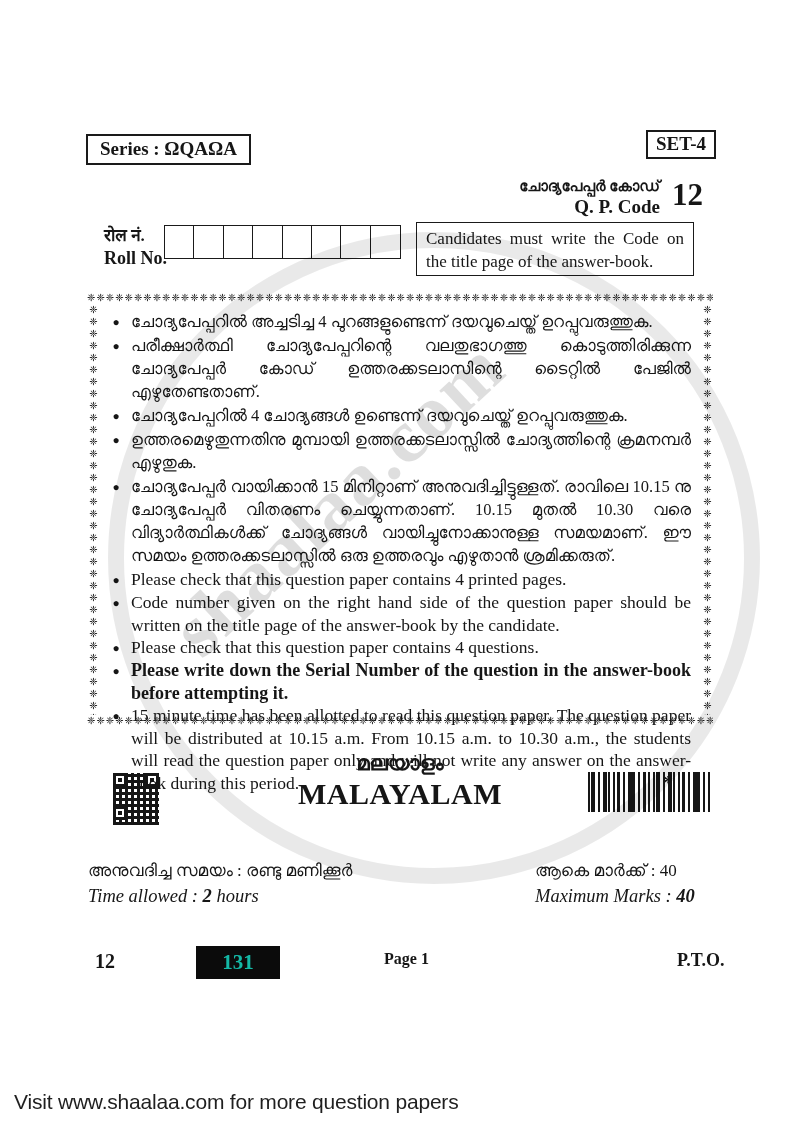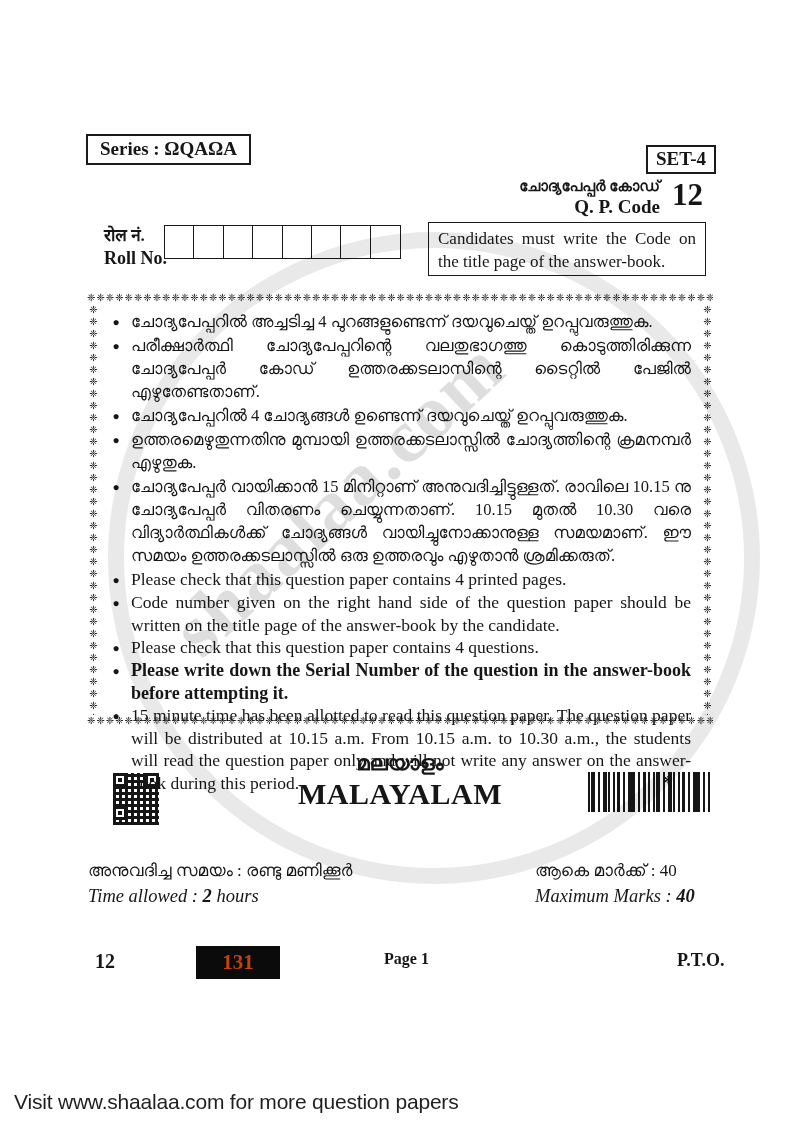--- a/index.html
+++ b/index.html
@@ -10,35 +10,35 @@
   
   .wm-circle { position:absolute; left:108px; top:232px; width:652px; height:652px;
     border:16px solid rgba(0,0,0,0.085); border-radius:50%; pointer-events:none; z-index:6; }
   .wm-text { position:absolute; left:338px; top:498px; transform:translate(-50%,-50%) rotate(-43deg);
     font-weight:bold; font-size:76px; letter-spacing:2px; color:rgba(0,0,0,0.13);
     white-space:nowrap; pointer-events:none; z-index:6; }
 
   
   .series-box { position:absolute; left:80px; top:134px; border:2px solid #1a1a1a;
     padding:2px 12px 3px; font-size:19px; font-weight:bold;margin-left:6px; }
-  .set-box { position:absolute; right:84px; top:145px; border:2px solid #1a1a1a;
+  .set-box { position:absolute; right:84px; top:130px; border:2px solid #1a1a1a;
     padding:1px 8px 2px; font-size:19px; font-weight:bold;text-align:center; }
   .qp-labels { position:absolute; left:420px; top:177px; width:240px; text-align:right; }
   .qp-label-ml { font-size:15px; font-weight:bold; line-height:19px; }
   .qp-label-en { font-size:19px; font-weight:bold; line-height:21px; }
   .qp-value { position:absolute; left:672px; top:177px; font-size:31px; font-weight:bold; }
 
   .roll-labels { position:absolute; left:104px; top:224px; }
   .roll-hi { font-size:17px; font-weight:bold; font-family:"Liberation Serif",serif; line-height:23px; }
   .roll-en { font-size:18px; font-weight:bold; line-height:23px; }
   .roll-cells { position:absolute; left:164px; top:225px; display:flex; }
   .roll-cell { width:31px; height:34px; border:1.6px solid #1a1a1a; margin-left:-1.6px; background:#fff; }
   .roll-cell:first-child { margin-left:0; }
 
-  .cand-box { position:absolute; left:428px; top:222px; width:278px; height:54px;
+  .cand-box { position:absolute; left:416px; top:222px; width:278px; height:54px;
     border:1.8px solid #1a1a1a; padding:4px 9px; font-size:17px; line-height:1.37;
     text-align:justify; }
 
   
   .inst-box { position:absolute; left:87px; top:292px; width:626px; height:435px; z-index:2; }
   .orn { position:absolute; overflow:hidden; color:#1a1a1a; font-family:"DejaVu Sans",sans-serif;
     font-size:10px; line-height:12px; letter-spacing:1px; white-space:nowrap; user-select:none; }
   .orn-top { left:0; right:0; top:0; height:12px; }
   .orn-bottom { left:0; right:0; bottom:0; height:12px; }
   .orn-left { left:0; top:12px; bottom:12px; width:12px; writing-mode:vertical-rl; }
@@ -74,21 +74,21 @@
   
   .meta-left { position:absolute; left:88px; top:859px; }
   .meta-right { position:absolute; left:535px; top:859px; }
   .meta-ml { font-size:17px; line-height:24px; }
   .meta-en { font-size:18.5px; font-style:italic; line-height:26px; }
   .meta-en b { font-style:italic; }
 
   
   .foot-code { position:absolute; left:95px; top:950px; font-size:20px; font-weight:bold; }
   .foot-black { position:absolute; left:196px; top:946px; width:84px; height:33px; background:#0b0b0b;
-    color:#c2410c; font-size:21px; font-weight:bold; text-align:center; line-height:33px; }
+    color:#14b8a6; font-size:21px; font-weight:bold; text-align:center; line-height:33px; }
   .foot-page { position:absolute; left:384px; top:950px; font-size:16px; font-weight:bold; }
   .foot-pto { position:absolute; left:645px; top:950px; font-size:18px; font-weight:bold;margin-left:32px; }
 
   .site-banner { position:absolute; left:14px; top:1090px; font-family:"Liberation Sans","DejaVu Sans",sans-serif;
     font-size:21px; color:#1f1f1f; letter-spacing:-0.2px; }
 </style>
 </head>
 <body>
 
 <div class="page">

